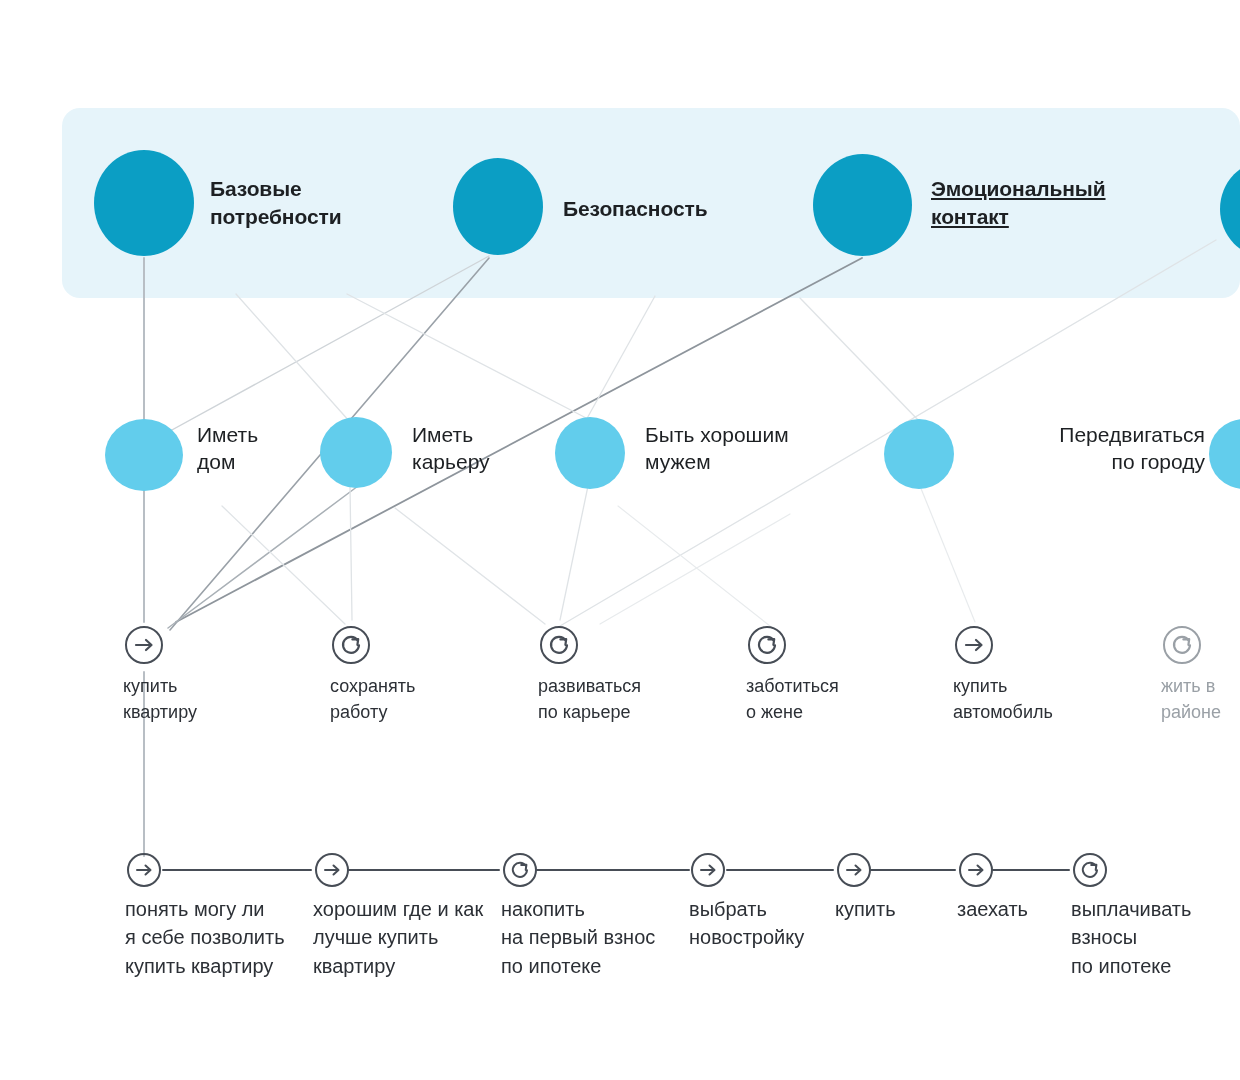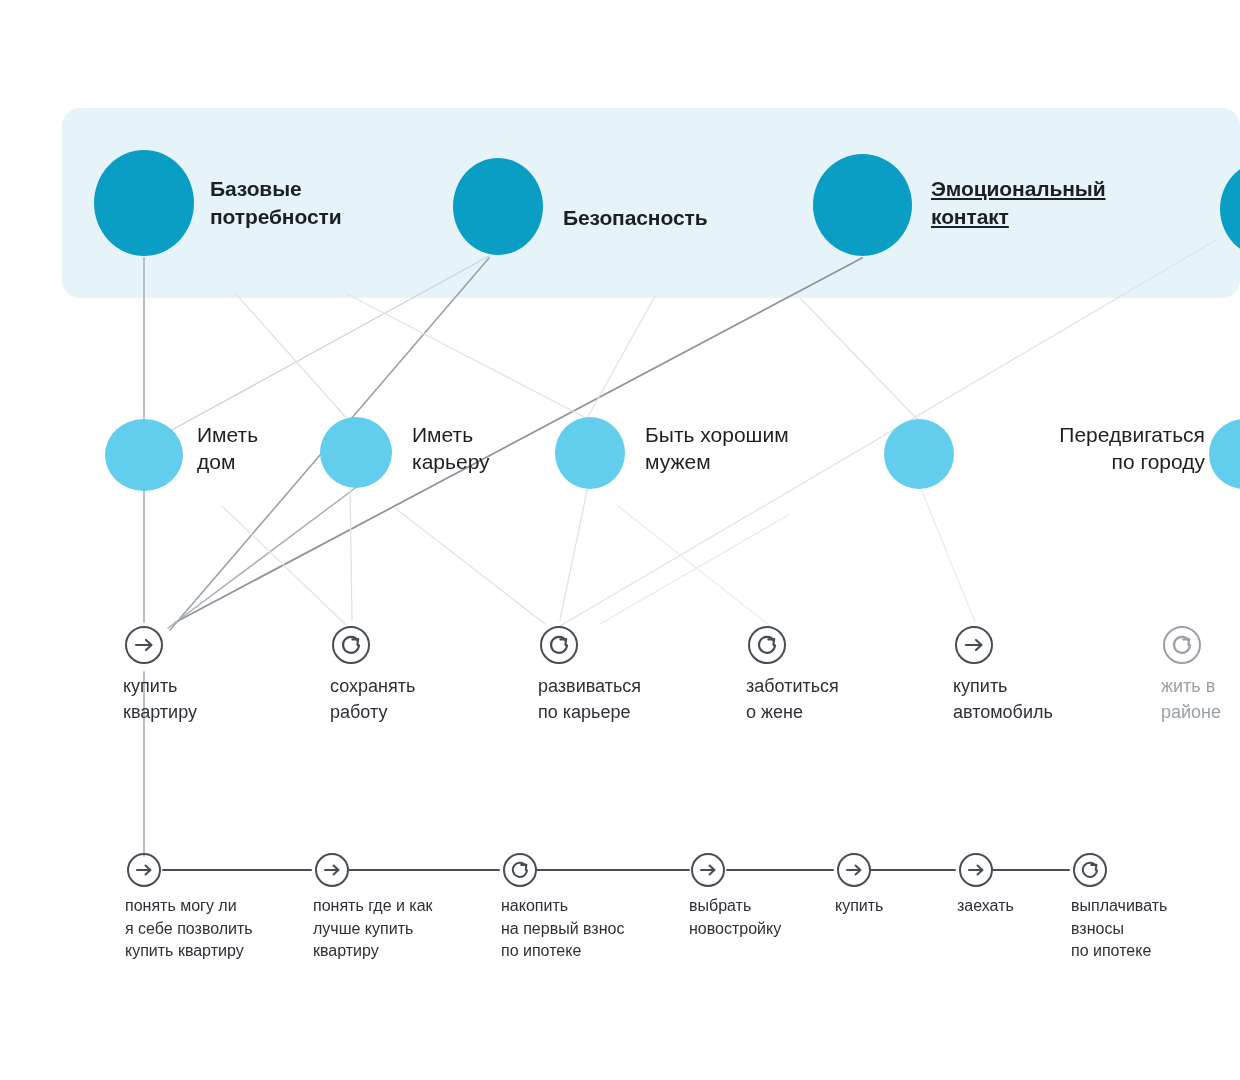--- a/index.html
+++ b/index.html
@@ -47,21 +47,21 @@
   .step .glyph{position:absolute;left:0;top:0;width:38px;height:38px;}
   .step .cap{
     position:absolute;left:-2px;top:47px;
     white-space:pre-line;font-size:18px;line-height:1.45;color:#2c3036;
     width:190px;
   }
   .step.faded .cap{color:#9aa0a6;}
 
   .step.small .ring{width:34px;height:34px;}
   .step.small .glyph{width:34px;height:34px;}
-  .step.small .cap{top:42px;font-size:16px;line-height:1.42;width:180px;}
+  .step.small .cap{top:42px;font-size:20px;line-height:1.42;width:180px;}
 </style>
 </head>
 <body>
 
 <div id="stage">
 
   <div class="panel" style="left:62px;top:100px;width:1178px;height:190px;"></div>
 
   <svg class="edges" viewBox="0 0 1240 1080" xmlns="http://www.w3.org/2000/svg">
     <g fill="none" stroke-linecap="round">
@@ -98,21 +98,21 @@
   </svg>
 
   <div class="node" style="left:0;top:0;">
     <div class="dot lvl1" style="left:94px;top:142px;width:100px;height:106px;"></div>
     <div class="lbl lvl1" style="left:210px;top:167px;width:210px;">Базовые
 потребности</div>
   </div>
 
   <div class="node" style="left:0;top:0;">
     <div class="dot lvl1" style="left:453px;top:150px;width:90px;height:97px;"></div>
-    <div class="lbl lvl1" style="left:563px;top:187px;width:230px;margin-top:9px;">Безопасность</div>
+    <div class="lbl lvl1" style="left:563px;top:187px;width:230px;">Безопасность</div>
   </div>
 
   <div class="node" style="left:0;top:0;">
     <div class="dot lvl1" style="left:813px;top:146px;width:99px;height:102px;"></div>
     <div class="lbl lvl1" style="left:931px;top:167px;width:250px;text-decoration:underline;">Эмоциональный
 контакт</div>
   </div>
 
   <div class="node" style="left:0;top:0;">
     <div class="dot lvl1" style="left:1220px;top:152px;width:96px;height:98px;"></div>
@@ -214,21 +214,21 @@
     <div class="cap">понять могу ли
 я себе позволить
 купить квартиру</div>
   </div>
 
   <div class="step small" style="left:315px;top:845px;">
     <div class="ring"></div>
     <svg class="glyph" viewBox="0 0 34 34">
       <path d="M10 17 H23 M18.5 12.5 L23.5 17 L18.5 21.5" fill="none" stroke="#474d56" stroke-width="2" stroke-linecap="round" stroke-linejoin="round"></path>
     </svg>
-    <div class="cap">понять где и как
+    <div class="cap">хорошим где и как
 лучше купить
 квартиру</div>
   </div>
 
   <div class="step small" style="left:503px;top:845px;">
     <div class="ring"></div>
     <svg class="glyph" viewBox="0 0 34 34">
       <path d="M22.8 12.8 A7.1 7.1 0 1 0 24 17.3" fill="none" stroke="#474d56" stroke-width="2" stroke-linecap="round"></path>
       <path d="M18.2 12 L23.4 11.8 L22.7 17" fill="none" stroke="#474d56" stroke-width="2" stroke-linecap="round" stroke-linejoin="round"></path>
     </svg>

